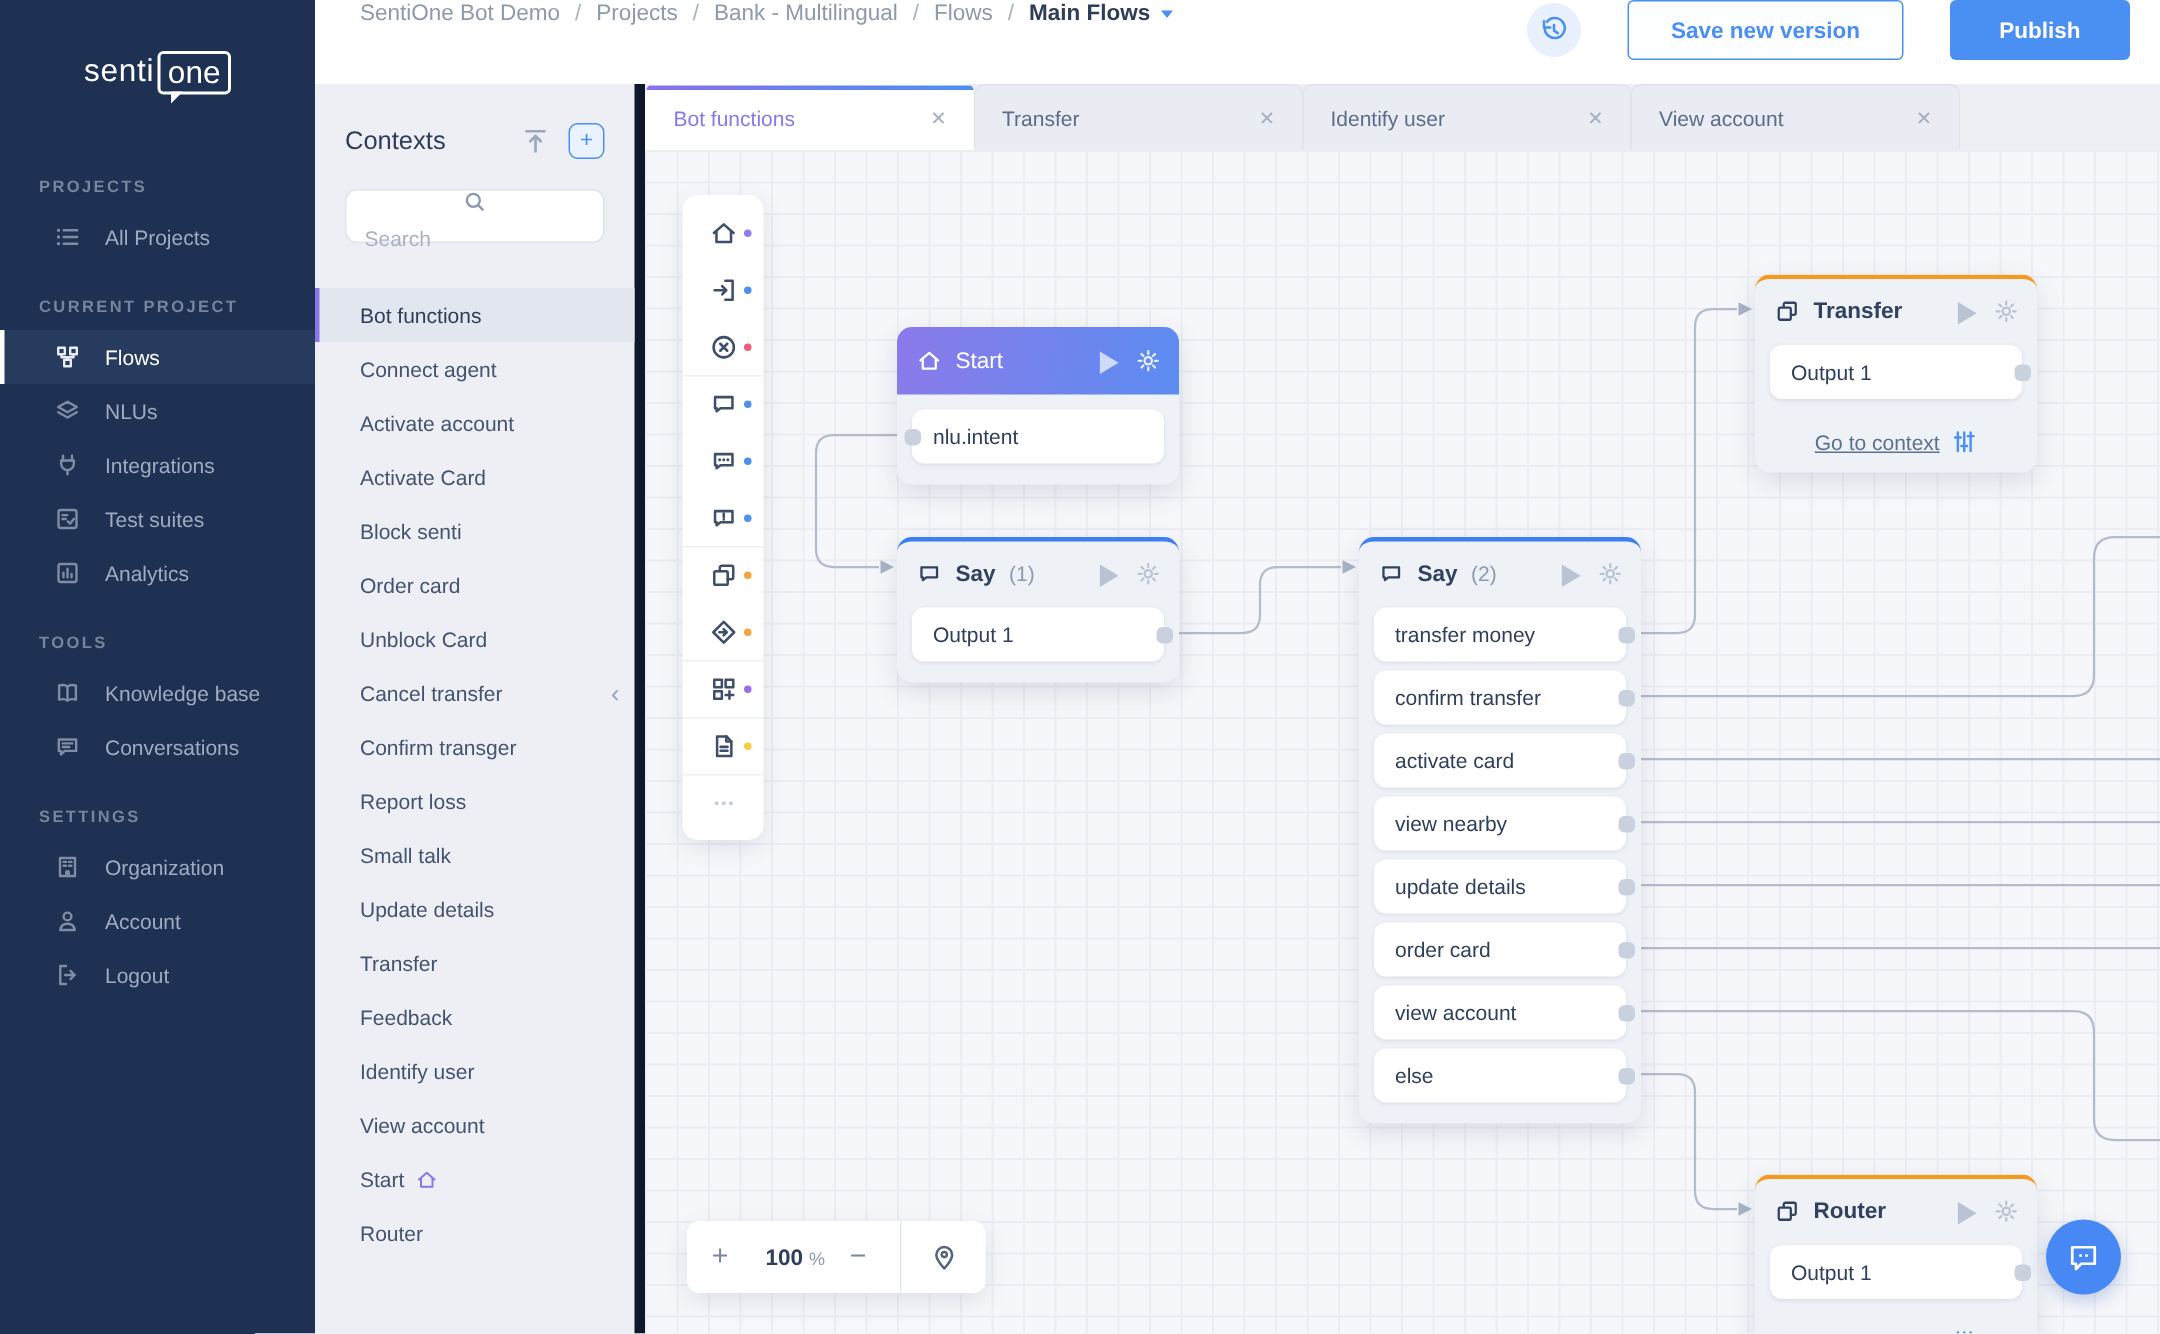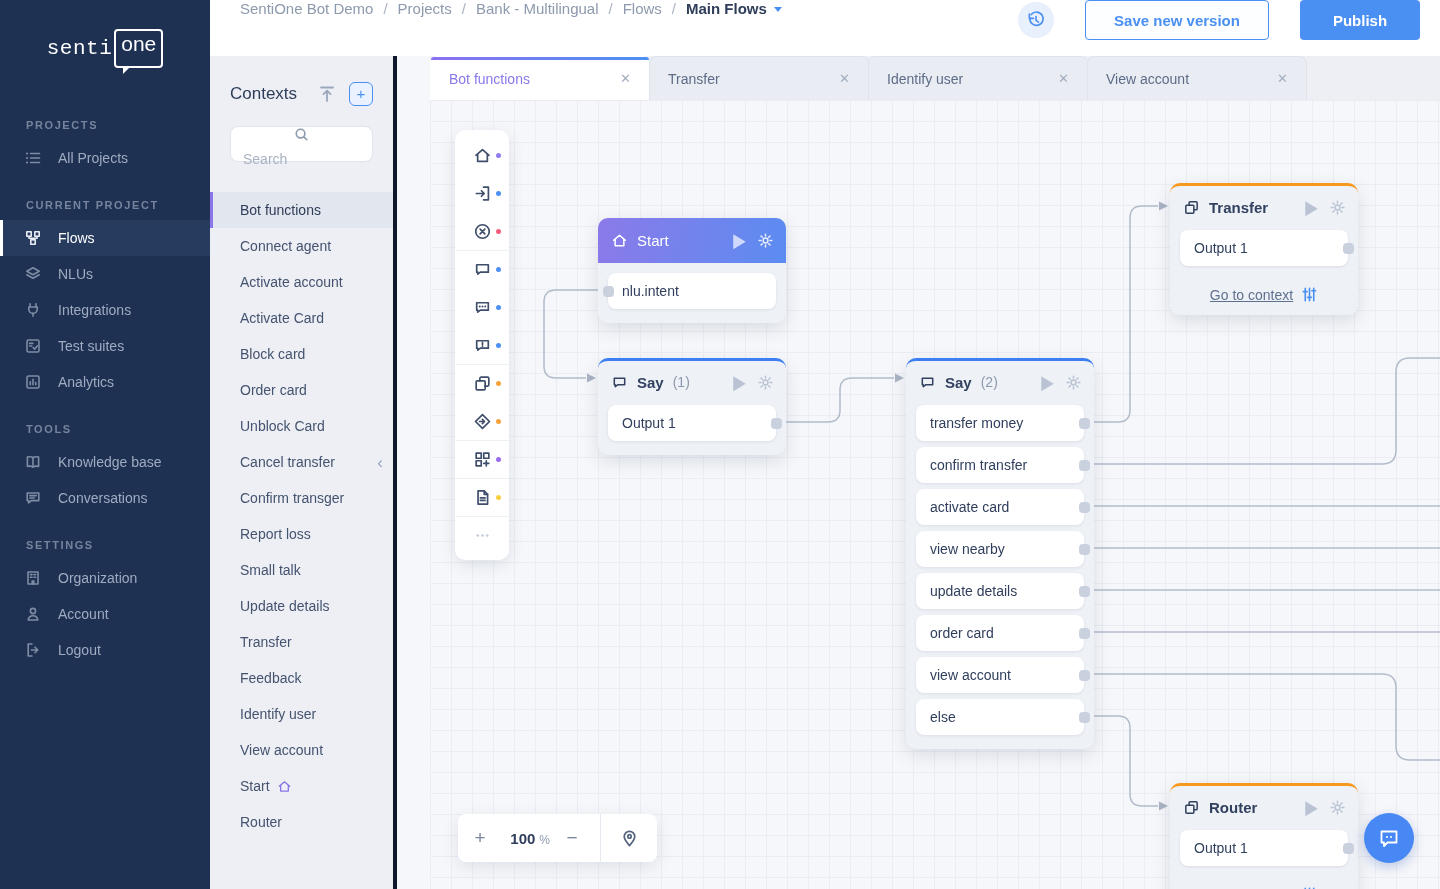--- a/index.html
+++ b/index.html
@@ -3,45 +3,45 @@
 <meta charset="utf-8">
 <style>
   * { box-sizing: border-box; margin: 0; padding: 0; }
   html,body { width:1440px; height:889px; overflow:hidden; }
   body { font-family:"Liberation Sans","DejaVu Sans",sans-serif; background:#f6f7fa; position:relative; font-size:14px; }
   svg { display:block; }
 
   
   .sidebar { position:absolute; left:0; top:0; width:210px; height:889px; background:#1e3152; color:#9fabc0; z-index:30; }
   .side-logo { height:96px; display:flex; align-items:center; justify-content:center; gap:2px; color:#fff; }
-  .logo-left { font-size:21px; letter-spacing:.5px; color:#fff;font-family:Liberation Mono, monospace; }
-  .logo-box { position:relative; border:2px solid #fff; border-radius:4px; padding:1px 5px 10px; font-size:21px; color:#fff; }
+  .logo-left { font-size:21px; letter-spacing:.5px; color:#fff; }
+  .logo-box { position:relative; border:2px solid #fff; border-radius:4px; padding:1px 5px 0; font-size:21px; color:#fff; }
   .logo-box::after { content:""; position:absolute; left:7px; bottom:-8px; width:0; height:0; border-left:8px solid #fff; border-bottom:8px solid transparent; }
   .nav-label { margin-top:14px; height:30px; display:flex; align-items:center; padding-left:26px; font-size:11px; letter-spacing:1.6px; color:#76849d; font-weight:700; }
-  .nav-item { position:relative; height:36px; display:flex; align-items:center; gap:16px; padding-left:24px; color:#9fabc0; cursor:pointer; }
+  .nav-item { position:relative; height:36px; display:flex; align-items:center; gap:16px; padding-left:36px; color:#9fabc0; cursor:pointer; }
   .nav-item .nico { width:18px; height:18px; color:#7e8ca4; flex:0 0 18px; }
   .nav-item.active { background:#273b5e; color:#fff; }
   .nav-item.active .nico { color:#e8edf5; }
   .nav-item.active::before { content:""; position:absolute; left:0; top:0; bottom:0; width:3px; background:#fff; }
 
   
   .topbar { position:absolute; left:210px; top:0; width:1230px; height:56px; background:#fff; display:flex; align-items:flex-start; z-index:20; }
   .breadcrumb { display:flex; align-items:center; gap:10px; padding-left:30px; font-size:15px; color:#8d99ad; white-space:nowrap; }
   .crumb { color:#8d99ad; cursor:pointer; }
   .crumb-sep { color:#aab3c2; }
   .crumb.current { color:#2e3d59; font-weight:700; display:flex; align-items:center; gap:7px; }
   .caret-down { width:0; height:0; border-left:4.5px solid transparent; border-right:4.5px solid transparent; border-top:5.5px solid #4a90f2; margin-top:2px; }
   .topbar-right { margin-left:auto; display:flex; align-items:center; gap:31px; padding-right:20px; }
   .history-btn { width:36px; height:36px; border-radius:50%; background:#e8f0fd; display:flex; align-items:center; justify-content:center; cursor:pointer; border:none; }
   .history-btn svg { width:20px; height:20px; color:#4a90f2; }
   .btn-outline { height:40px; width:184px; border:1px solid #4a90f2; border-radius:4px; background:#fdfeff; color:#4a90f2; font-size:15px; font-weight:700; cursor:pointer; font-family:inherit; }
   .btn-solid { height:40px; width:120px; border:none; border-radius:4px; background:#4a90f2; color:#fff; font-size:15px; font-weight:700; cursor:pointer; font-family:inherit; }
 
   
-  .contexts { position:absolute; left:210px; top:56px; width:187px; height:833px; background:#edeff4; border-right:4px solid #0f172a; z-index:10; }
+  .contexts { position:absolute; left:210px; top:56px; width:220px; height:833px; background:#edeff4; border-right:7px solid #0f172a; z-index:10; }
   .ctx-head { display:flex; align-items:center; padding:24px 20px 0; height:52px; }
   .ctx-title { font-size:17px; color:#2e3d59; font-weight:400; }
   .ctx-head-icons { margin-left:auto; display:flex; align-items:center; gap:12px; }
   .upload-btn { background:none; border:none; cursor:pointer; color:#9aa7bd; width:20px; height:20px; padding:0; }
   .add-ctx-btn { width:24px; height:24px; border:1.5px solid #4a90f2; border-radius:6px; background:#e9f2fe; color:#4a90f2; font-size:15px; line-height:1; cursor:pointer; display:flex; align-items:center; justify-content:center; padding-bottom:2px; }
   .ctx-search { margin:18px 20px 0; height:36px; background:#fff; border:1px solid #dfe3ec; border-radius:8px; display:flex; align-items:center; gap:9px; padding:0 12px;flex-direction:column; }
   .ctx-search svg { width:15px; height:15px; color:#8d99ad; flex:0 0 15px; }
   .ctx-search input { border:none; outline:none; background:transparent; font-family:inherit; font-size:14px; color:#2e3d59; width:100%; }
   .ctx-search input::placeholder { color:#a9b2c3; }
   .ctx-list { margin-top:30px; }
@@ -284,21 +284,21 @@
       <div class="ctx-item">
         <span>Connect agent</span>
       </div>
       <div class="ctx-item">
         <span>Activate account</span>
       </div>
       <div class="ctx-item">
         <span>Activate Card</span>
       </div>
       <div class="ctx-item">
-        <span>Block card</span>
+        <span>Block senti</span>
       </div>
       <div class="ctx-item">
         <span>Order card</span>
       </div>
       <div class="ctx-item">
         <span>Unblock Card</span>
       </div>
       <div class="ctx-item">
         <span>Cancel transfer</span>
         <span class="ctx-chevron">‹</span>

